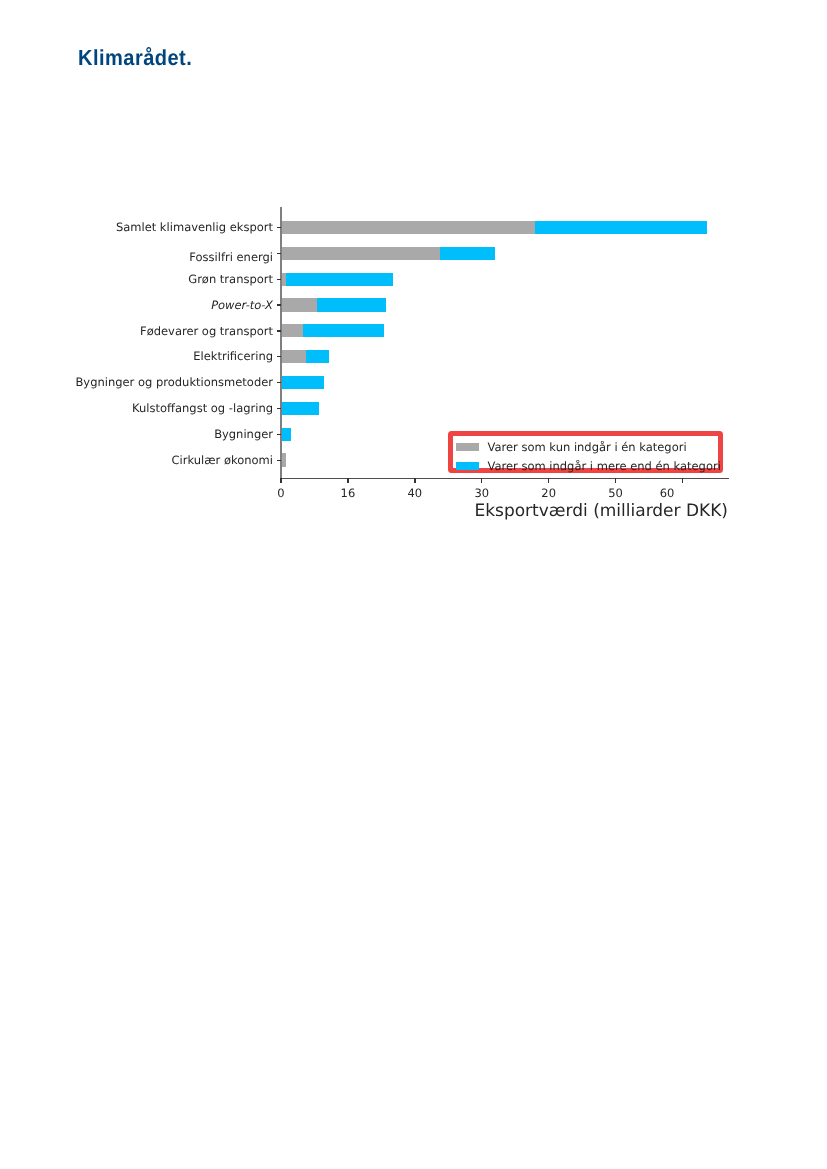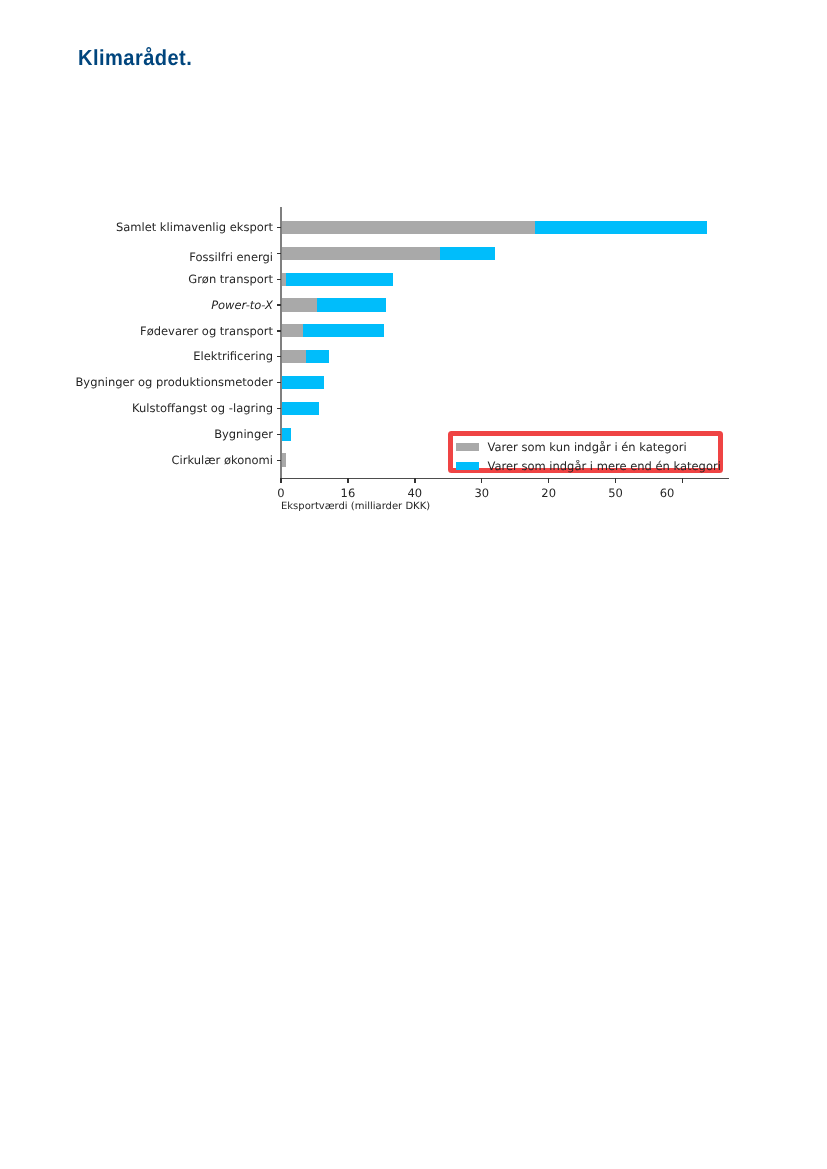--- a/index.html
+++ b/index.html
@@ -19,21 +19,21 @@
 
   .bar{position:absolute;height:13.3px;}
   .seg-grey{position:absolute;top:0;height:13.3px;background:#a9a9a9;}
   .seg-blue{position:absolute;top:0;height:13.3px;background:#00bdfb;}
 
   .ytick{position:absolute;left:-4.1px;width:4.1px;height:1.3px;background:#333;z-index:6;}
   .ylabel{position:absolute;right:100%;margin-right:8px;font-size:11.5px;line-height:12px;color:#262626;white-space:nowrap;text-align:right;}
 
   .xtick{position:absolute;top:271.2px;width:1.3px;height:4.6px;background:#333;z-index:6;}
   .xlabel{position:absolute;top:278.5px;font-size:11.5px;color:#262626;text-align:center;transform:translateX(-50%);white-space:nowrap;}
-  .xaxis-title{position:absolute;top:293.5px;left:0;width:447px;text-align:left;font-size:10px;color:#262626;}
+  .xaxis-title{position:absolute;top:293.5px;left:0;width:447px;text-align:right;font-size:17px;color:#262626;}
 
   .legend{position:absolute;left:166.5px;top:224.2px;width:275.5px;height:41.6px;
           border:5px solid #ef4444;border-radius:3.5px;background:#fff;
           box-sizing:border-box;z-index:8;}
   .legend-row{position:absolute;left:0;height:8px;display:flex;align-items:center;}
   .legend-swatch{position:absolute;left:3.5px;width:22.5px;height:8px;}
   .legend-text{position:absolute;left:35px;font-size:11.5px;line-height:8px;color:#262626;white-space:nowrap;}
 </style>
 </head>
 <body>

